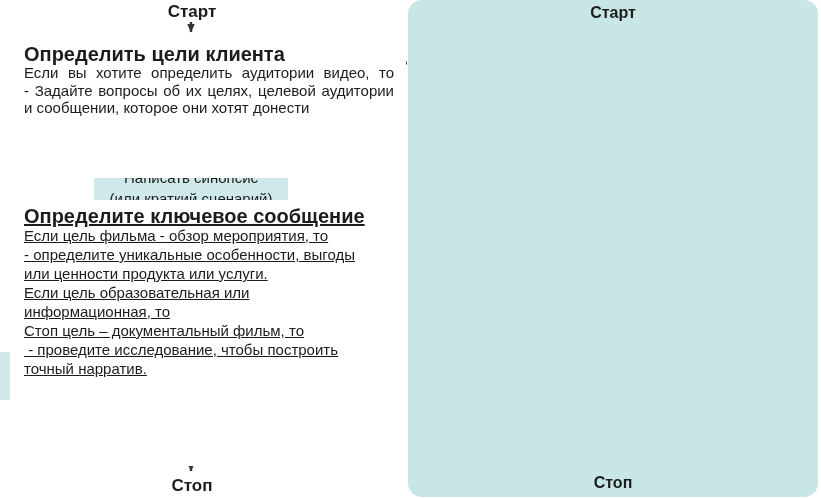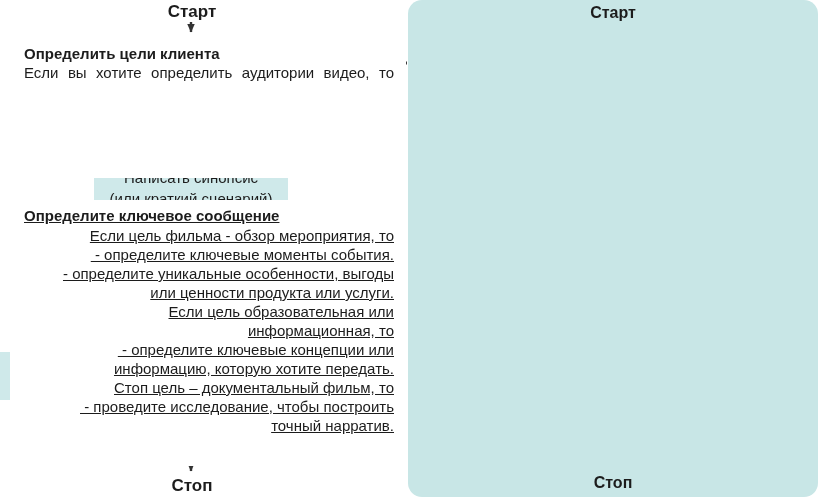--- a/index.html
+++ b/index.html
@@ -73,22 +73,22 @@
     position: absolute;
     left: 10px; width: 396px;
     background: #ffffff;
     border-radius: 9px;
     box-sizing: border-box;
     padding: 6px 12px 6px 14px;
     font-size: 15px;
   }
   .wb1 { top: 38px;  height: 140px; }
   .wb2 { top: 200px; height: 266px; text-decoration: underline; }
-  .wtitle { font-weight: bold; font-size: 15px; line-height: 20px; }
-  .wbox p { margin: 0; line-height: 17.5px; white-space: pre-line; text-align: right; }
+  .wtitle { font-weight: bold; font-size: 20px; line-height: 20px; }
+  .wbox p { margin: 0; line-height: 17.5px; white-space: pre-line; }
   .wb2 p  { line-height: 19px; }
   .just { text-align: justify; }
   .jlast { text-align-last: justify; }
 </style>
 </head>
 <body>
 
 <div id="stage">
 
   <svg id="wires" viewBox="0 0 821 498">
@@ -132,32 +132,30 @@
   <div class="node b7">Связаться с
 клиентом</div>
   <div class="terminal t-stop">Стоп</div>
 
   <div class="panel"></div>
   <div class="p-terminal p-start" style="left:408px;position:absolute;">Старт</div>
 
   <div class="wbox wb1">
     <div class="wtitle">Определить цели клиента</div>
     <p class="just jlast">Если вы хотите определить аудитории видео, то</p>
+    <p class="just">- Задайте вопросы об их целях, целевой аудитории и сообщении, которое они хотят донести</p>
   </div>
 
   <div class="wbox wb2">
     <div class="wtitle">Определите ключевое сообщение</div>
     <p>Если цель фильма - обзор мероприятия, то</p>
-    <p>&nbsp;- определите ключевые моменты события.</p>
     <p>- определите уникальные особенности, выгоды
 или ценности продукта или услуги.</p>
     <p>Если цель образовательная или
 информационная, то</p>
-    <p>&nbsp;- определите ключевые концепции или
-информацию, которую хотите передать.</p>
     <p>Стоп цель – документальный фильм, то</p>
     <p>&nbsp;- проведите исследование, чтобы построить
 точный нарратив.</p>
   </div>
 
   <div class="p-terminal p-stop" style="left:408px;position:absolute;">Стоп</div>
 
 </div>
 
 </body></html>

